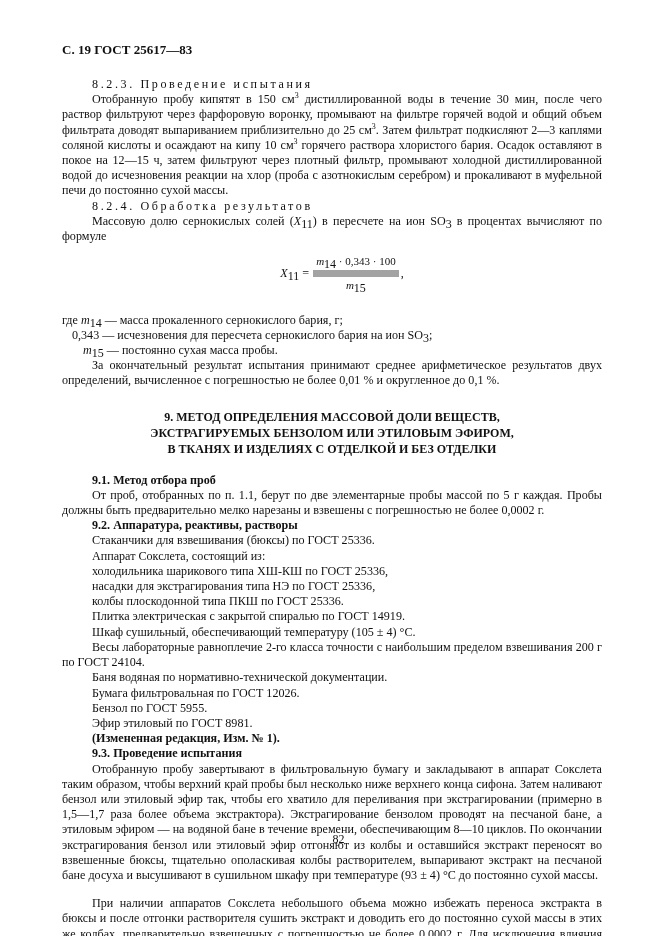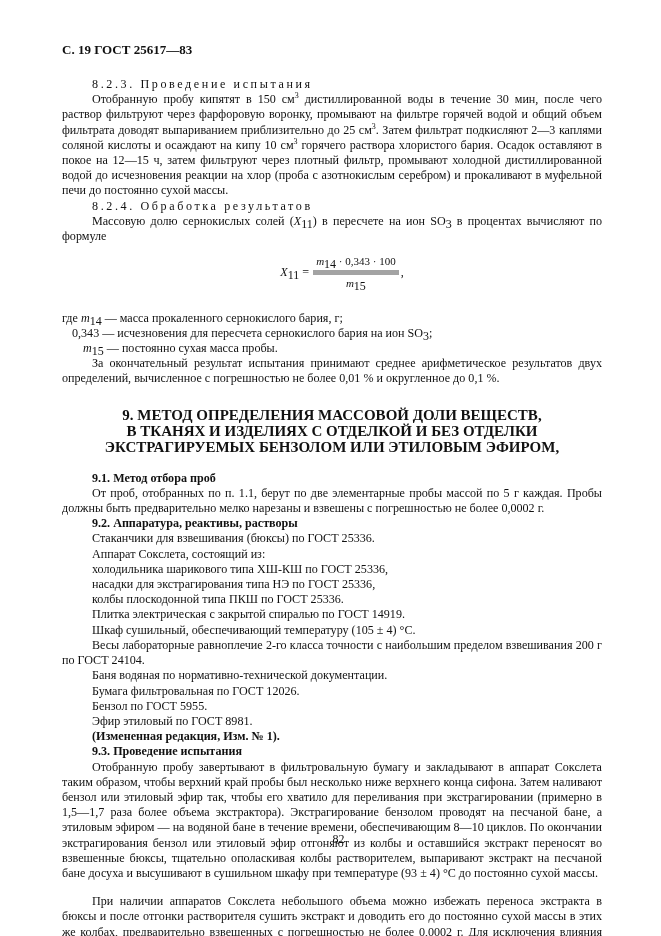--- a/index.html
+++ b/index.html
@@ -7,26 +7,26 @@
          font-family: "Liberation Serif", "DejaVu Serif", serif; color: #111; }
   .page { position: absolute; left: 62px; top: 0; width: 540px; font-size: 12.1px; line-height: 15.2px; }
   .header { position: absolute; left: 62px; top: 42px; font-weight: bold; font-size: 13px; }
   p { margin: 0; text-align: justify; }
   .ind { text-indent: 30px; }
   .ind2 { padding-left: 30px; }
   .spaced { letter-spacing: 2.6px; }
   .bold { font-weight: bold; }
   .formula { display: flex; justify-content: center; align-items: center; margin: 10px 0 19px 0; padding-left: 20px; }
   .frac { display: inline-flex; flex-direction: column; align-items: center; margin: 0 2px 0 4px; font-size: 11px; }
-  .frac .num { border-bottom: 5px solid #a3a3a3; padding: 0 3px 1px 3px; }
+  .frac .num { border-bottom: 7px solid #a3a3a3; padding: 0 3px 1px 3px; }
   .frac .den { padding-top: 1px; }
   i { font-style: italic; }
   sub { font-size: 12px; vertical-align: -3px; line-height: 0; }
   sup { font-size: 8px; vertical-align: 5px; line-height: 0; }
-  .section-title { font-weight: bold; text-align: center; font-size: 15px; line-height: 16px; margin: 20px 0 16px 0; }
+  .section-title { font-weight: bold; text-align: center; font-size: 12px; line-height: 16px; margin: 20px 0 16px 0; }
   .pagenum { position: absolute; left: 8px; width: 661px; top: 832px; text-align: center; font-size: 12px; }
 </style>
 </head>
 <body>
 
 <div class="header">С. 19 ГОСТ 25617—83</div>
 
 <div class="page" style="top:77px;">
 
   <p class="ind spaced">8.2.3. Проведение испытания</p>
@@ -44,22 +44,22 @@
     <span>,</span>
   </div>
 
   <p><span>где </span><i>m</i><sub>14</sub><span> — масса прокаленного сернокислого бария, г;</span></p>
   <p style="padding-left:10px"><span>0,343</span><span> — исчезновения для пересчета сернокислого бария на ион SO</span><sub>3</sub><span>;</span></p>
   <p style="padding-left:21px"><i>m</i><sub>15</sub><span> — постоянно сухая масса пробы.</span></p>
   <p class="ind">За окончательный результат испытания принимают среднее арифметическое результатов двух определений, вычисленное с погрешностью не более 0,01 % и округленное до 0,1 %.</p>
 
   <div class="section-title">
     <div>9. МЕТОД ОПРЕДЕЛЕНИЯ МАССОВОЙ ДОЛИ ВЕЩЕСТВ,</div>
+    <div>ЭКСТРАГИРУЕМЫХ БЕНЗОЛОМ ИЛИ ЭТИЛОВЫМ ЭФИРОМ,</div>
     <div>В ТКАНЯХ И ИЗДЕЛИЯХ С ОТДЕЛКОЙ И БЕЗ ОТДЕЛКИ</div>
-    <div>ЭКСТРАГИРУЕМЫХ БЕНЗОЛОМ ИЛИ ЭТИЛОВЫМ ЭФИРОМ,</div>
   </div>
 
   <p class="ind bold">9.1. Метод отбора проб</p>
   <p class="ind">От проб, отобранных по п. 1.1, берут по две элементарные пробы массой по 5 г каждая. Пробы должны быть предварительно мелко нарезаны и взвешены с погрешностью не более 0,0002 г.</p>
 
   <p class="ind bold">9.2. Аппаратура, реактивы, растворы</p>
   <p class="ind2">Стаканчики для взвешивания (бюксы) по ГОСТ 25336.</p>
   <p class="ind2">Аппарат Сокслета, состоящий из:</p>
   <p class="ind2">холодильника шарикового типа ХШ-КШ по ГОСТ 25336,</p>
   <p class="ind2">насадки для экстрагирования типа НЭ по ГОСТ 25336,</p>

